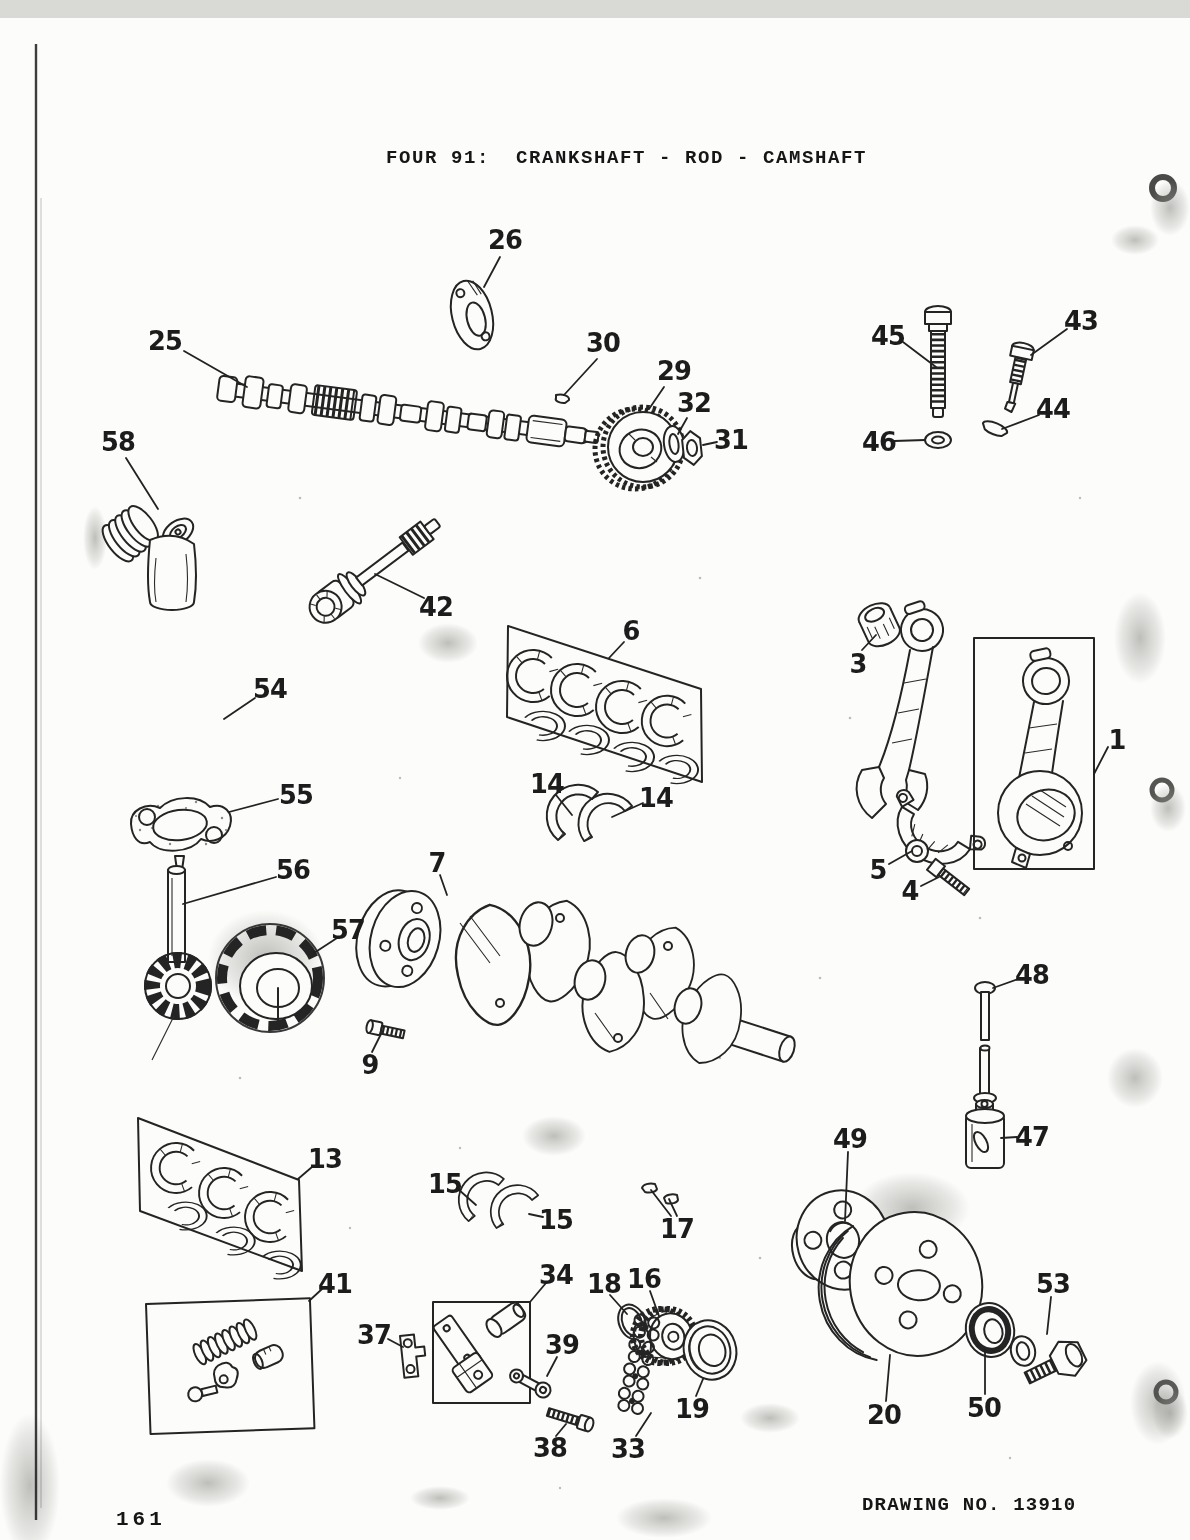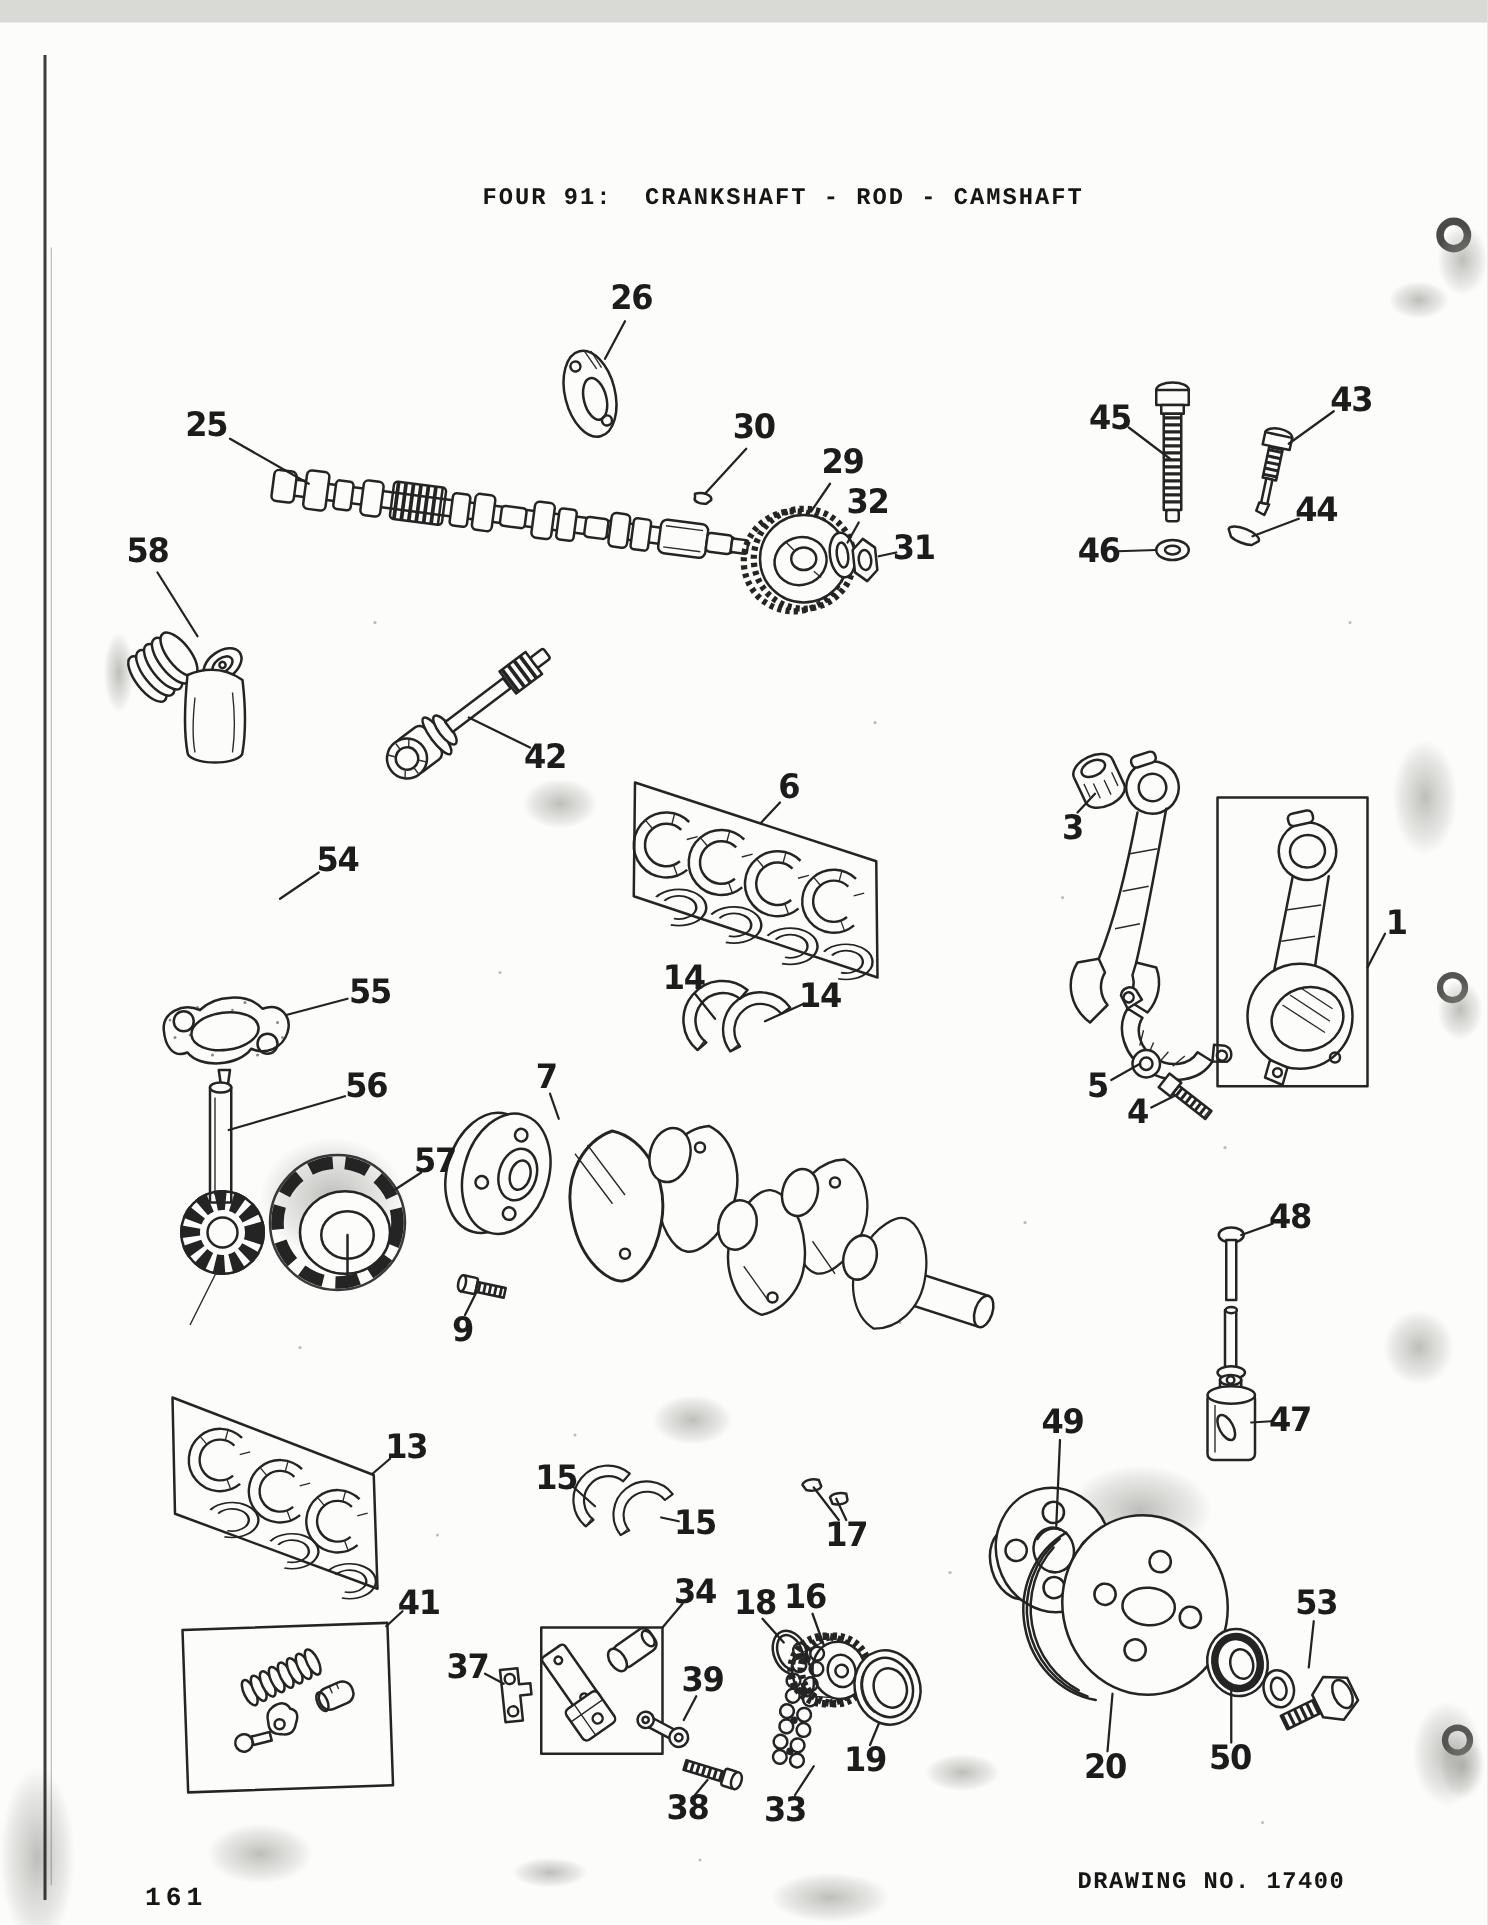--- a/index.html
+++ b/index.html
@@ -590,21 +590,21 @@
     <circle cx="1163" cy="170" r="11" fill="none" stroke="#2a2a28" stroke-width="6" opacity=".85"></circle>
     <circle cx="1162" cy="772" r="10" fill="none" stroke="#2a2a28" stroke-width="5" opacity=".8"></circle>
     <circle cx="1166" cy="1374" r="10" fill="none" stroke="#2a2a28" stroke-width="5" opacity=".75"></circle>
     <ellipse cx="1170" cy="190" rx="20" ry="28" fill="url(#smg)"></ellipse>
     <ellipse cx="1168" cy="790" rx="18" ry="24" fill="url(#smg)"></ellipse>
     <ellipse cx="1170" cy="1395" rx="18" ry="26" fill="url(#smg)"></ellipse>
   </g>
 </svg>
 
 <div class="typetext" id="page-title">FOUR 91:  CRANKSHAFT - ROD - CAMSHAFT</div>
-<div class="typetext" id="drawing-no">DRAWING NO. 17400</div>
+<div class="typetext" id="drawing-no">DRAWING NO. 13910</div>
 <div class="typetext" id="page-number">161</div>
 
 <div id="label-layer">
       <div class="part-label" style="left: 165px; top: 322px;">25</div>
       <div class="part-label" style="left: 505px; top: 221px;">26</div>
       <div class="part-label" style="left: 603px; top: 324px;">30</div>
       <div class="part-label" style="left: 674px; top: 352px;">29</div>
       <div class="part-label" style="left: 694px; top: 384px;">32</div>
       <div class="part-label" style="left: 731px; top: 421px;">31</div>
       <div class="part-label" style="left: 888px; top: 317px;">45</div>

